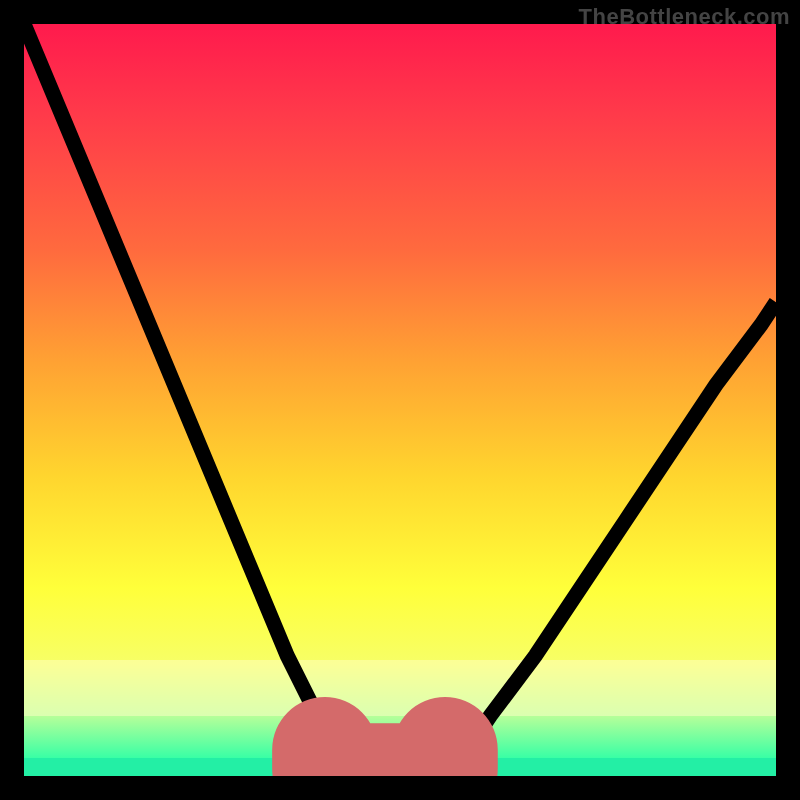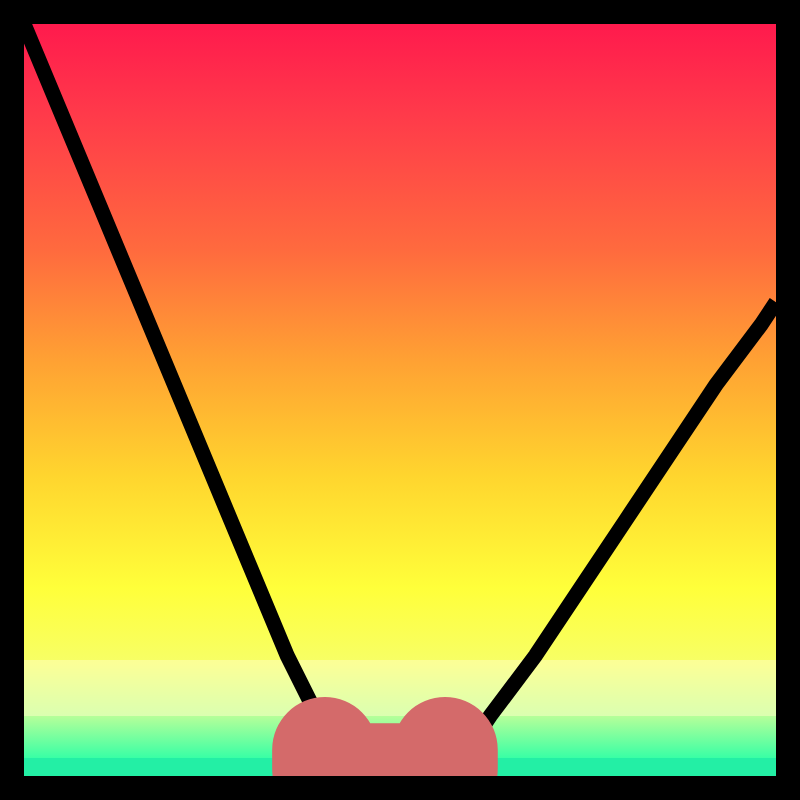--- a/index.html
+++ b/index.html
@@ -96,14 +96,15 @@
     <div class="band-green"></div>
 
     <svg class="curves" viewBox="0 0 100 100" preserveAspectRatio="none">
       <path id="left-curve" class="curve" d="M0.00 0.00 L5.00 12.00 L10.00 24.00 L15.00 36.00 L20.00 48.00 L25.00 60.00 L30.00 72.00 L35.00 84.00 L40.00 94.00 L42.00 98.00 L44.00 100.00" stroke-width="0.266"></path>
       <path id="right-curve" class="curve" d="M56.00 100.00 L58.00 98.00 L62.00 92.00 L68.00 84.00 L74.00 75.00 L80.00 66.00 L86.00 57.00 L92.00 48.00 L98.00 40.00 L100.00 37.00" stroke-width="0.266"></path>
       <path id="bracket" class="bracket" d="M40 96.5 L40 99 Q40 100 41.5 100 L54.5 100 Q56 100 56 99 L56 96.5" stroke-width="1.862"></path>
     </svg>
 
   </div>
 
+  <div class="watermark">TheBottleneck.com</div>
 
 </div>
 
 </body></html>

